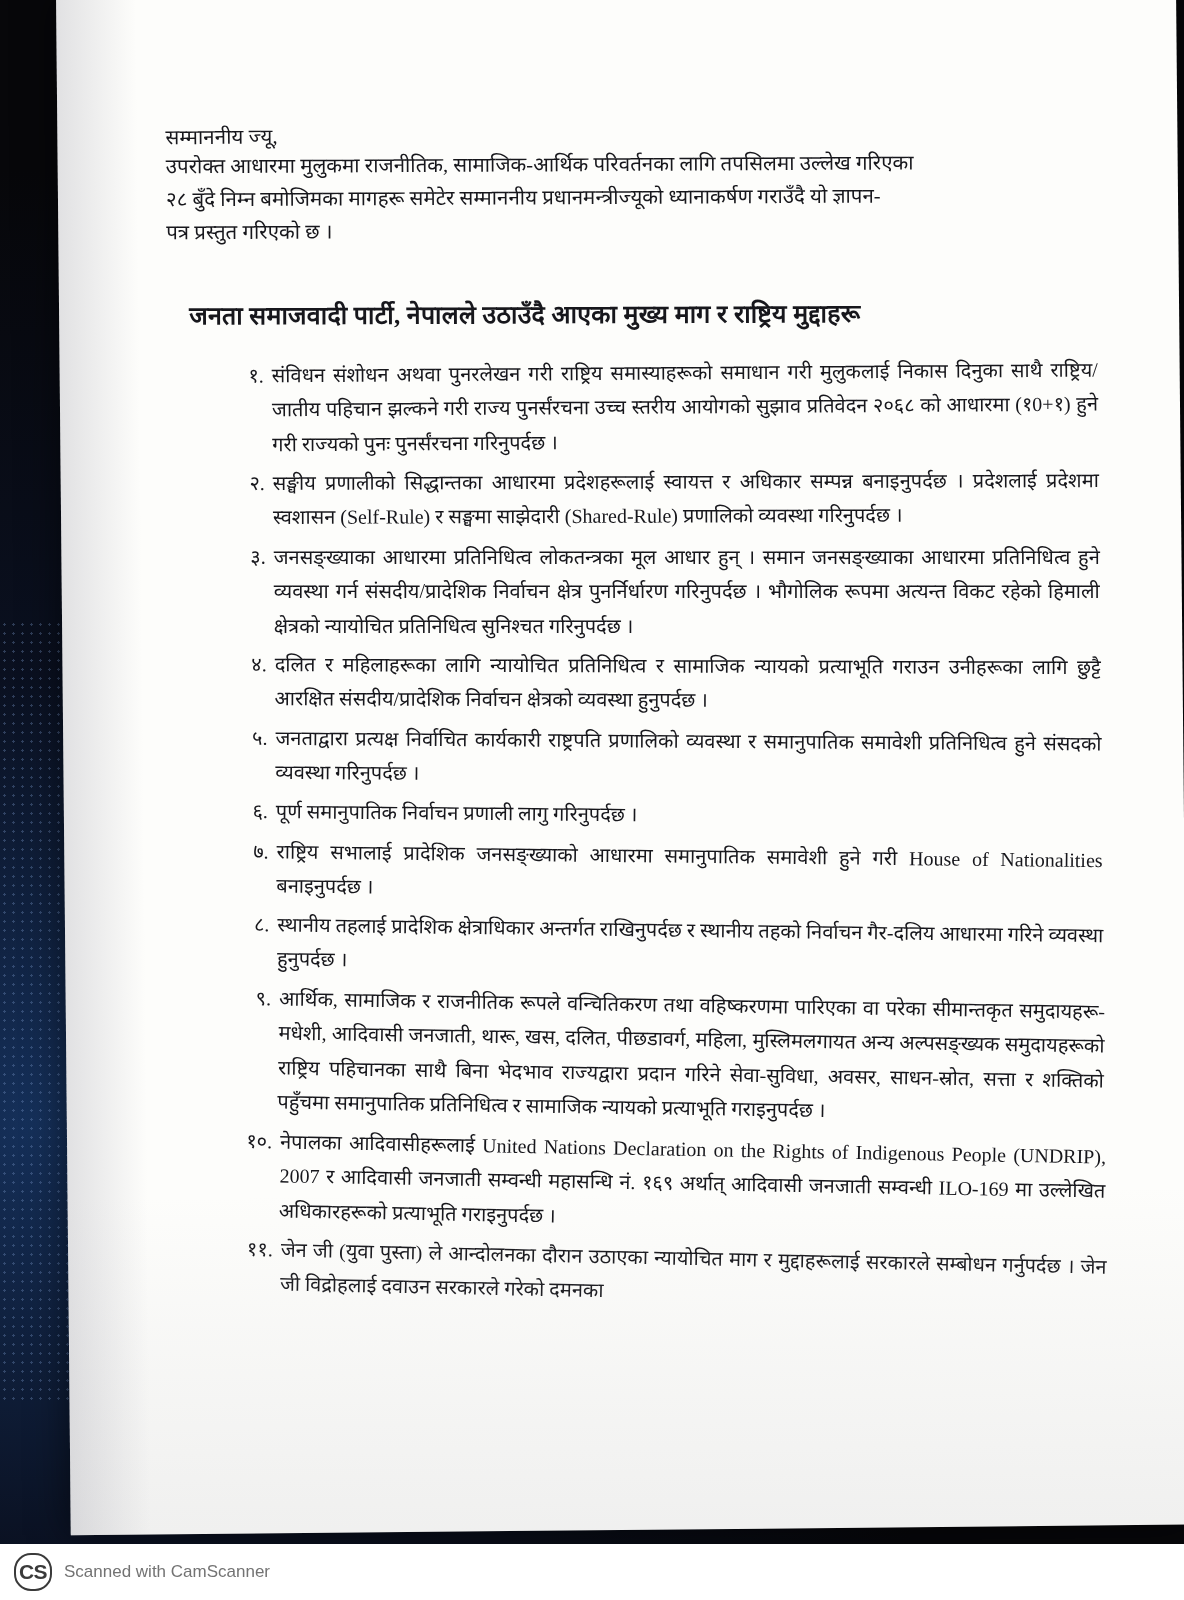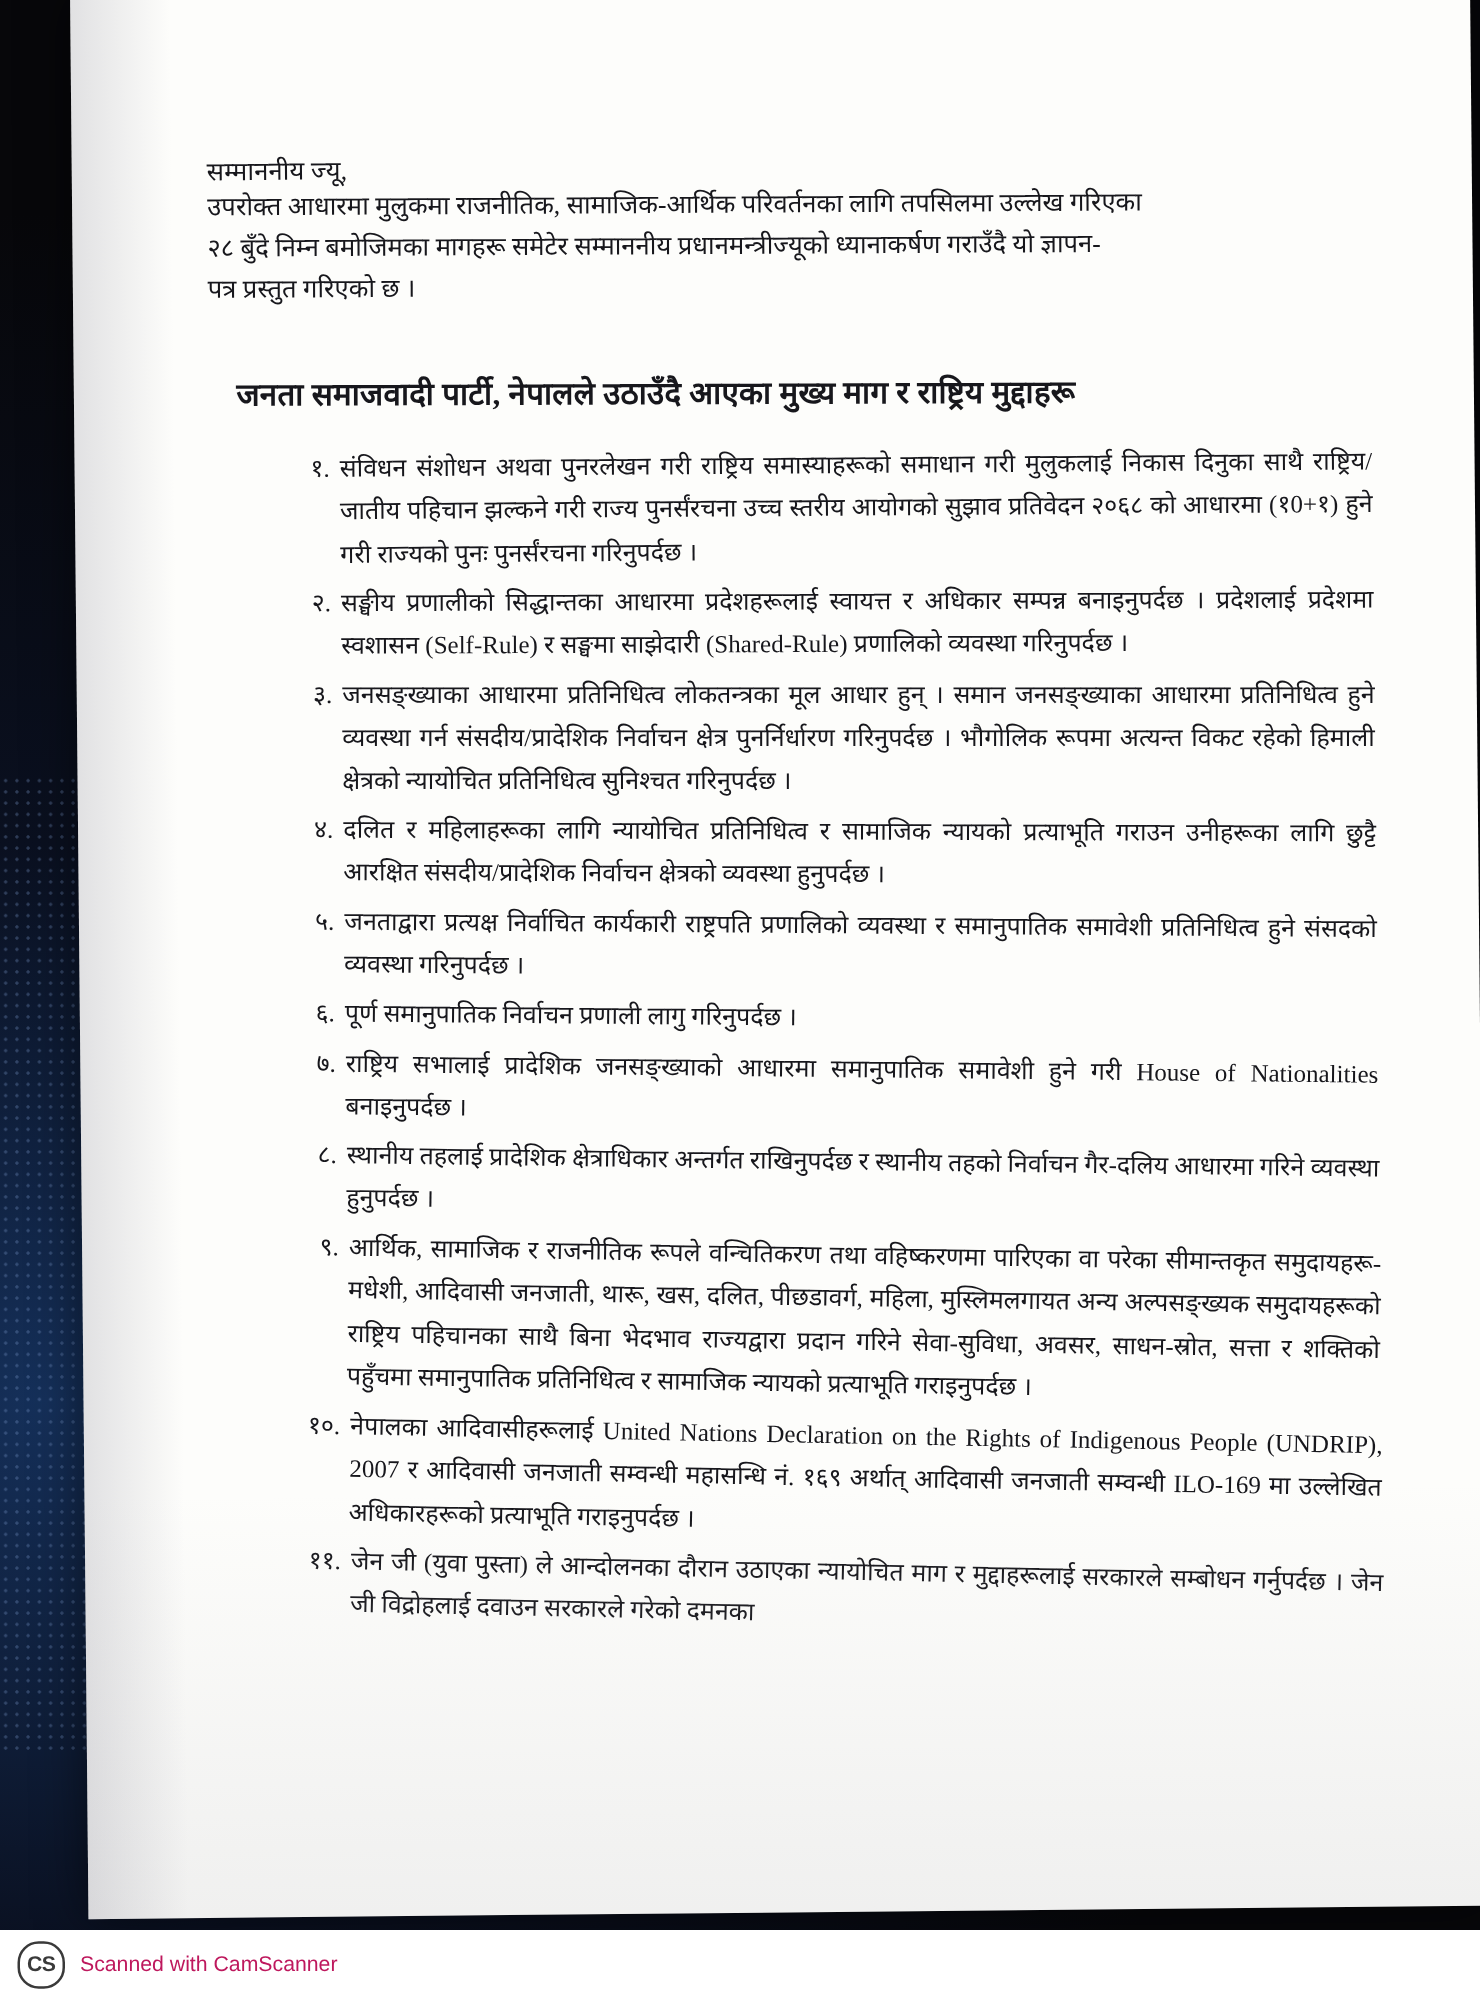--- a/index.html
+++ b/index.html
@@ -129,30 +129,30 @@
     box-sizing: border-box;
     z-index: 5;
   }
   .cs-logo {
     width: 34px;
     height: 34px;
     border: 2.5px solid #3a3a3a;
     border-radius: 17px;
     color: #3a3a3a;
     font-family: "Liberation Sans", sans-serif;
-    font-size: 17px;
+    font-size: 21px;
     font-weight: bold;
     display: flex;
     align-items: center;
     justify-content: center;
     letter-spacing: -0.5px;
   }
   .cs-text {
     margin-left: 12px;
-    color: #be185d;
+    color: #737373;
     font-family: "Liberation Sans", sans-serif;
     font-size: 17px;
   }
 </style>
 </head>
 <body>
 
 <div class="page">
   <div class="scan-bg"></div>
   <div class="dot-texture"></div>

